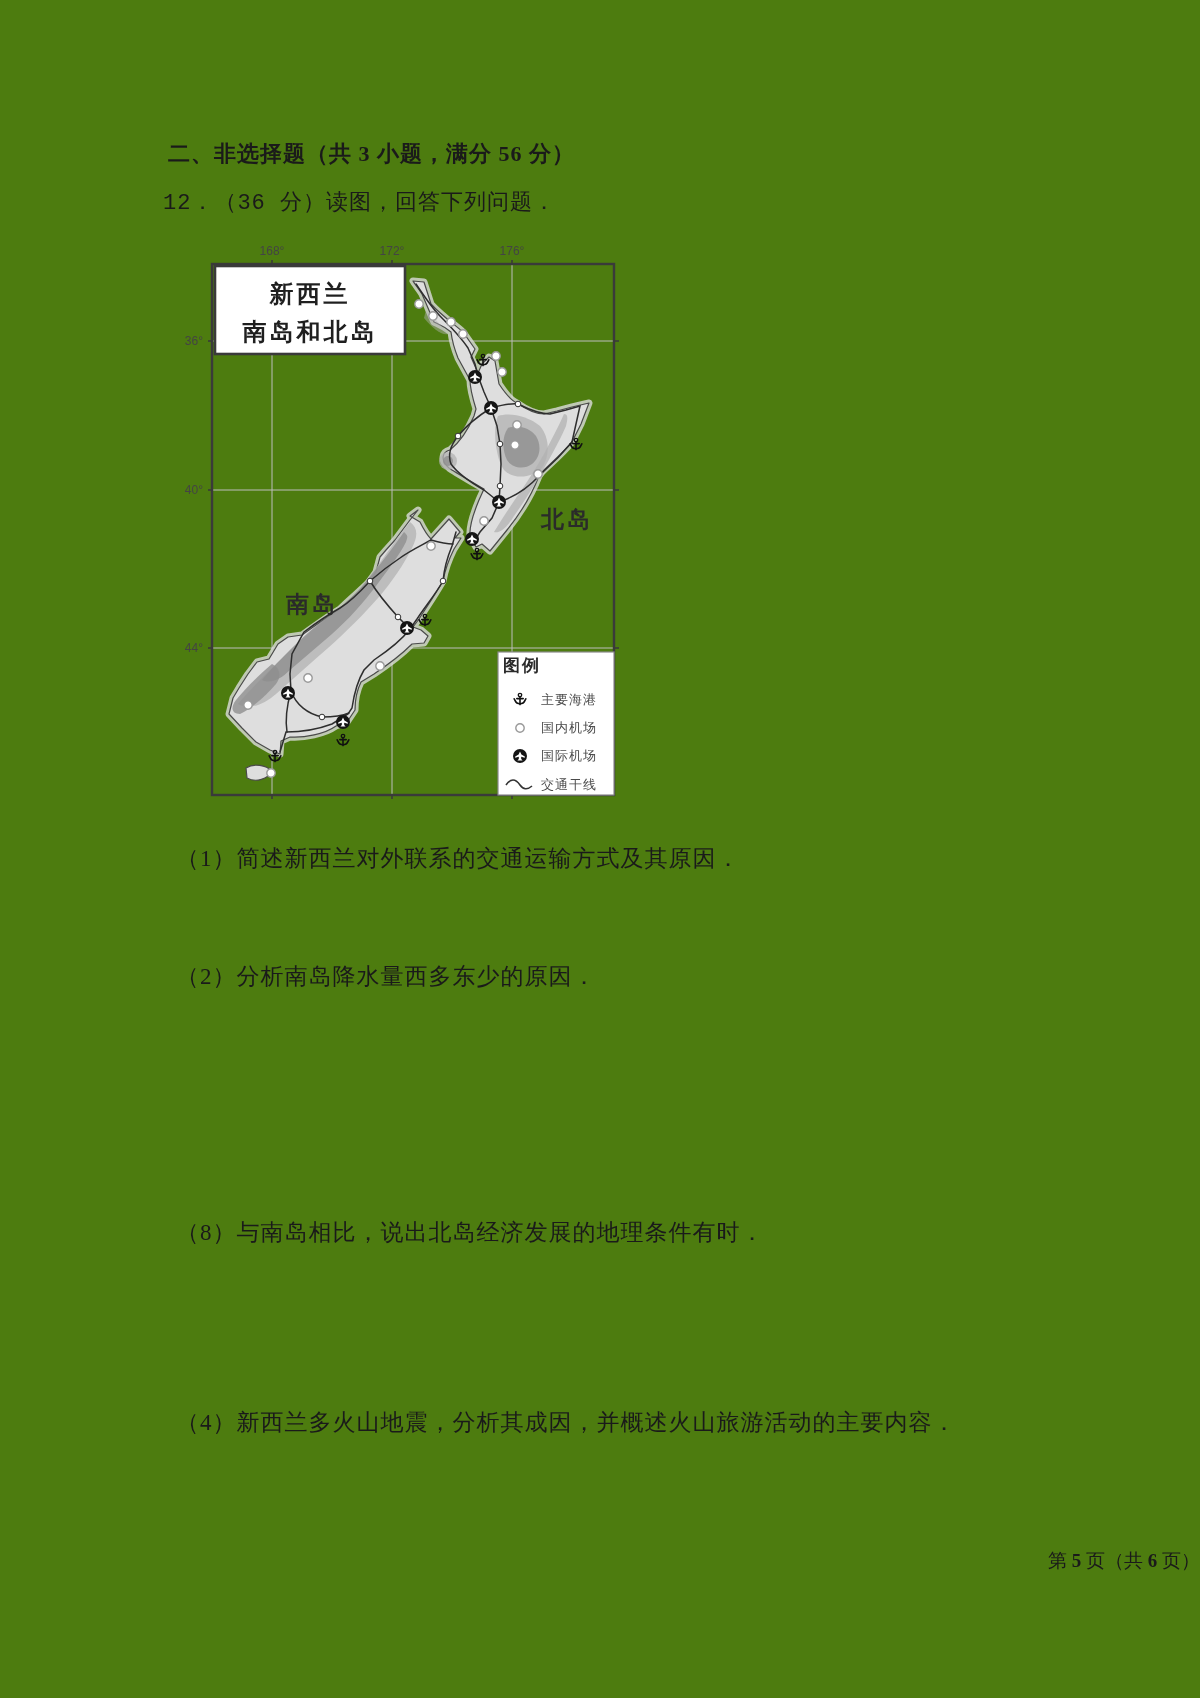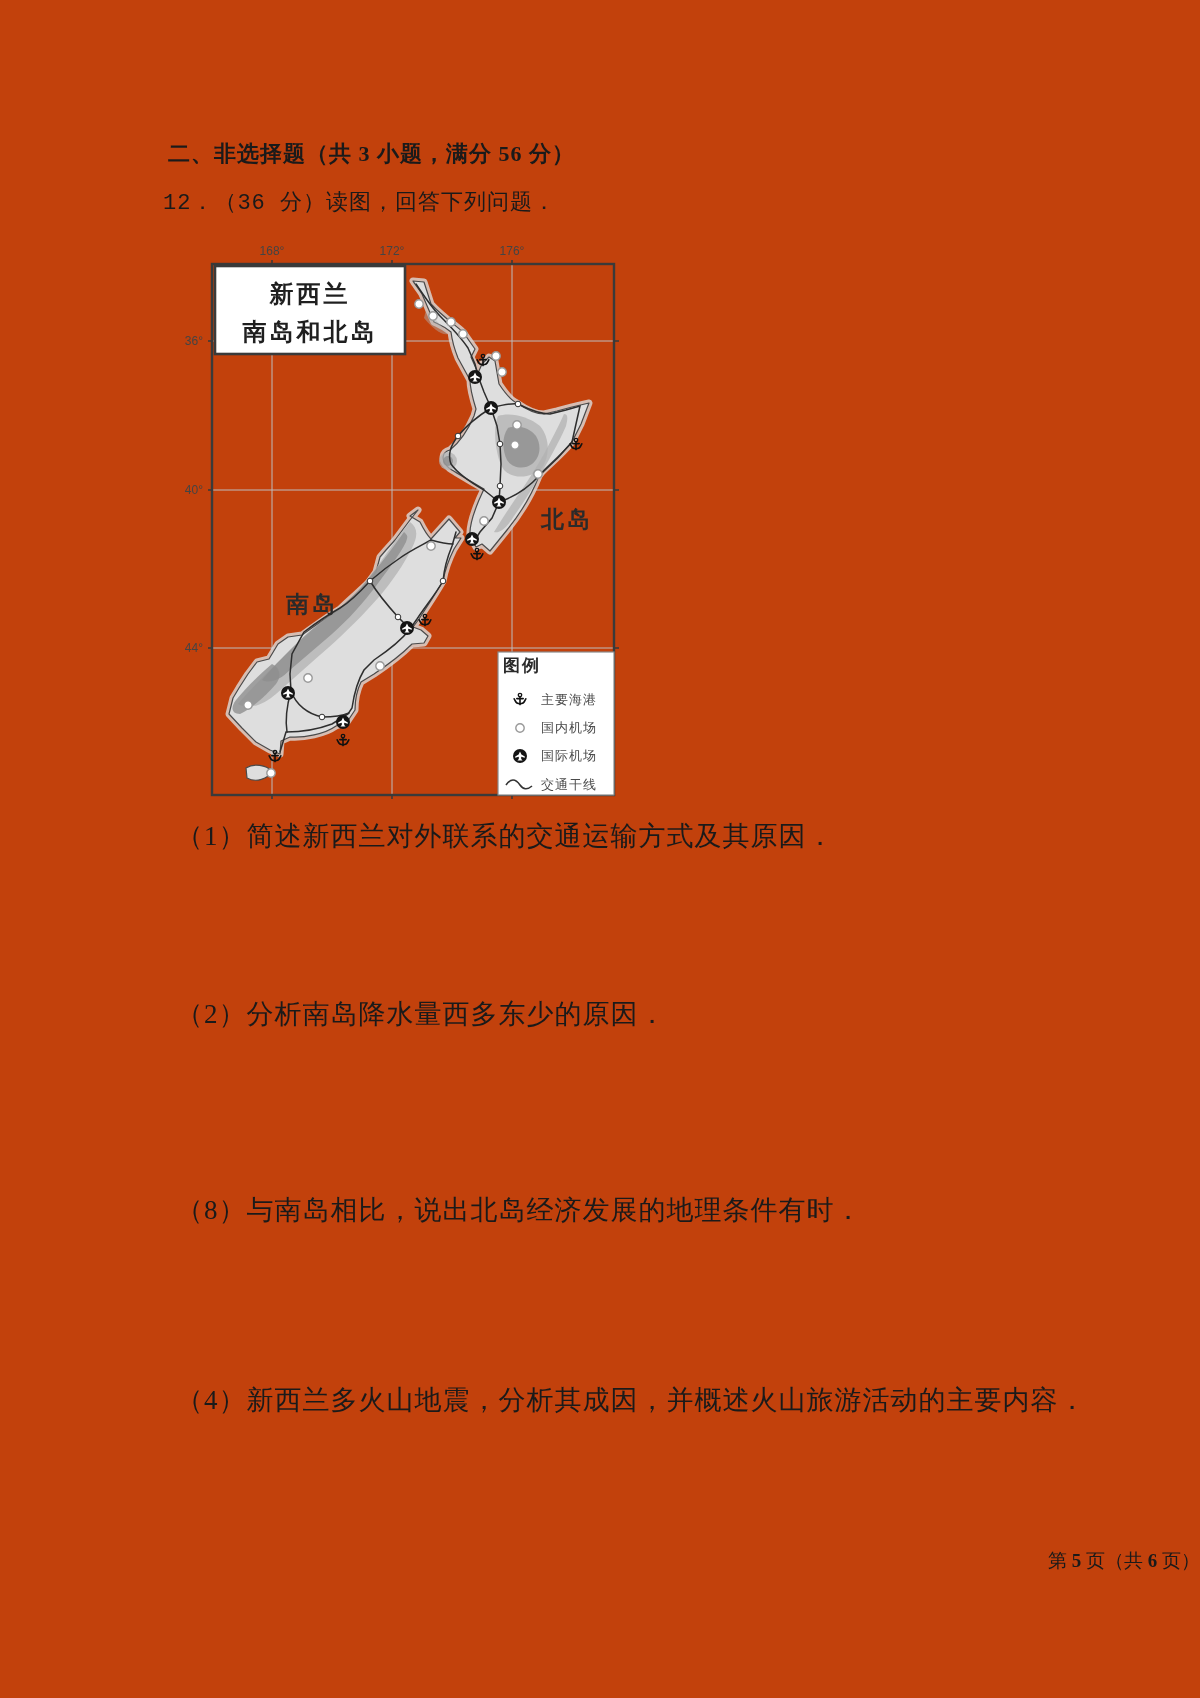--- a/index.html
+++ b/index.html
@@ -1,21 +1,21 @@
 <!DOCTYPE html>
 <html><head>
 <meta charset="utf-8">
 <style>
   html,body{margin:0;padding:0;background:#fff;}
-  .page{position:relative;width:1200px;height:1698px;background:#c2410c;overflow:hidden;
+  .page{position:relative;width:1200px;height:1698px;background:#4d7c0f;overflow:hidden;
         font-family:"Liberation Serif",serif;color:#1a1a1a;}
   .section-header{position:absolute;left:168px;top:139px;font-size:22px;font-weight:bold;letter-spacing:1px;}
   .q-intro{position:absolute;left:163px;top:187px;font-size:22px;letter-spacing:1px;font-family:Liberation Mono, monospace;}
-  .question{position:absolute;left:176px;font-size:27px;letter-spacing:1px;}
-  #q0{top:818px}#q1{top:996px}#q2{top:1192px}#q3{top:1382px}
+  .question{position:absolute;left:176px;font-size:23px;letter-spacing:1px;margin-top:25px;}
+  #q0{top:818px}#q1{top:936px}#q2{top:1192px}#q3{top:1382px}
   .footer{position:absolute;top:1548px;left:0;width:100%;text-align:right;font-size:19px;}
   .footer b{font-weight:bold;}
   .map-wrap{position:absolute;left:167px;top:232px;width:460px;height:575px;}
   
   .frame{fill:none;stroke:#3a3a3a;stroke-width:2.4;}
   .grid{stroke:#bdbdbd;stroke-width:1;}
   .tick{stroke:#3a3a3a;stroke-width:1.6;}
   .ticklabel{font:12px "Liberation Sans",sans-serif;fill:#444;}
   .halo{fill:none;stroke:#dcdcdc;stroke-width:7;opacity:.8;stroke-linejoin:round;}
   .coast{fill:#dedede;stroke:#4a4a4a;stroke-width:1.2;stroke-linejoin:round;}

